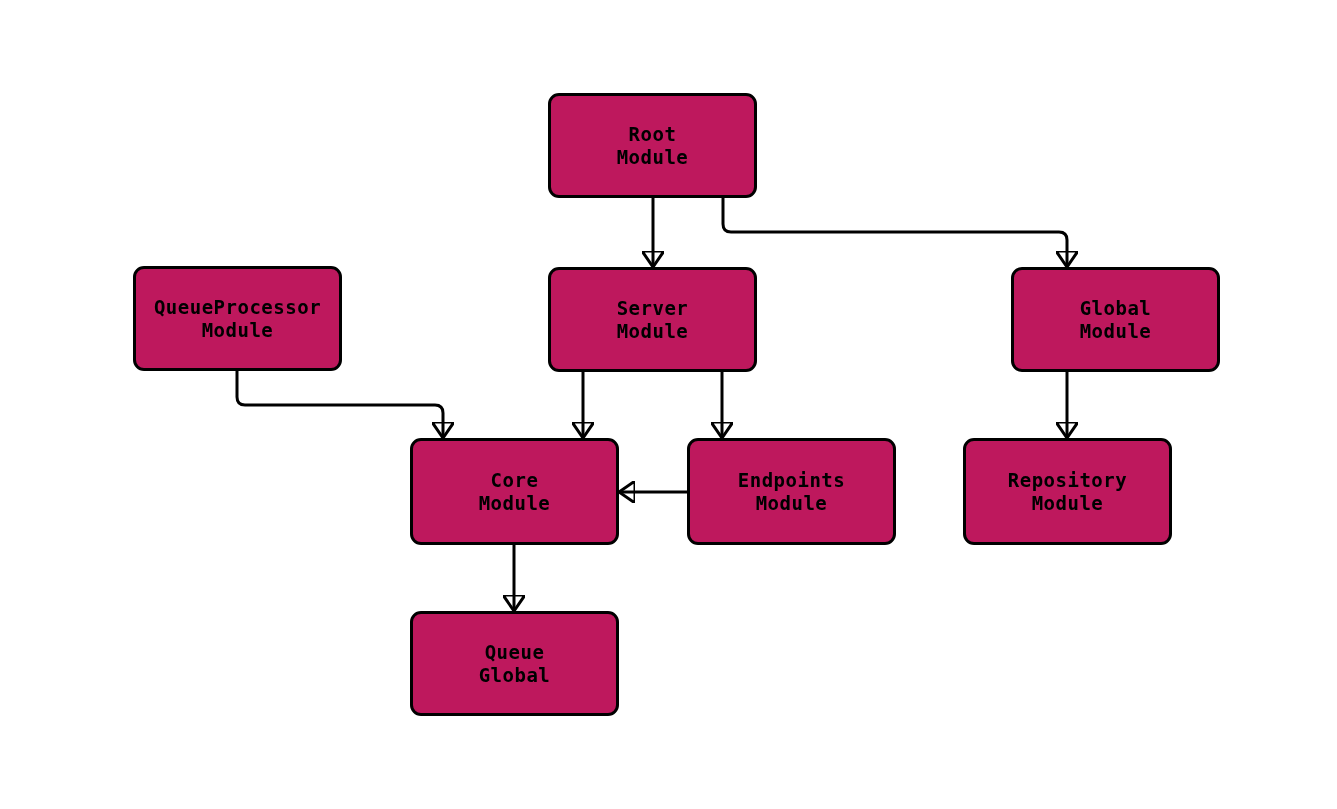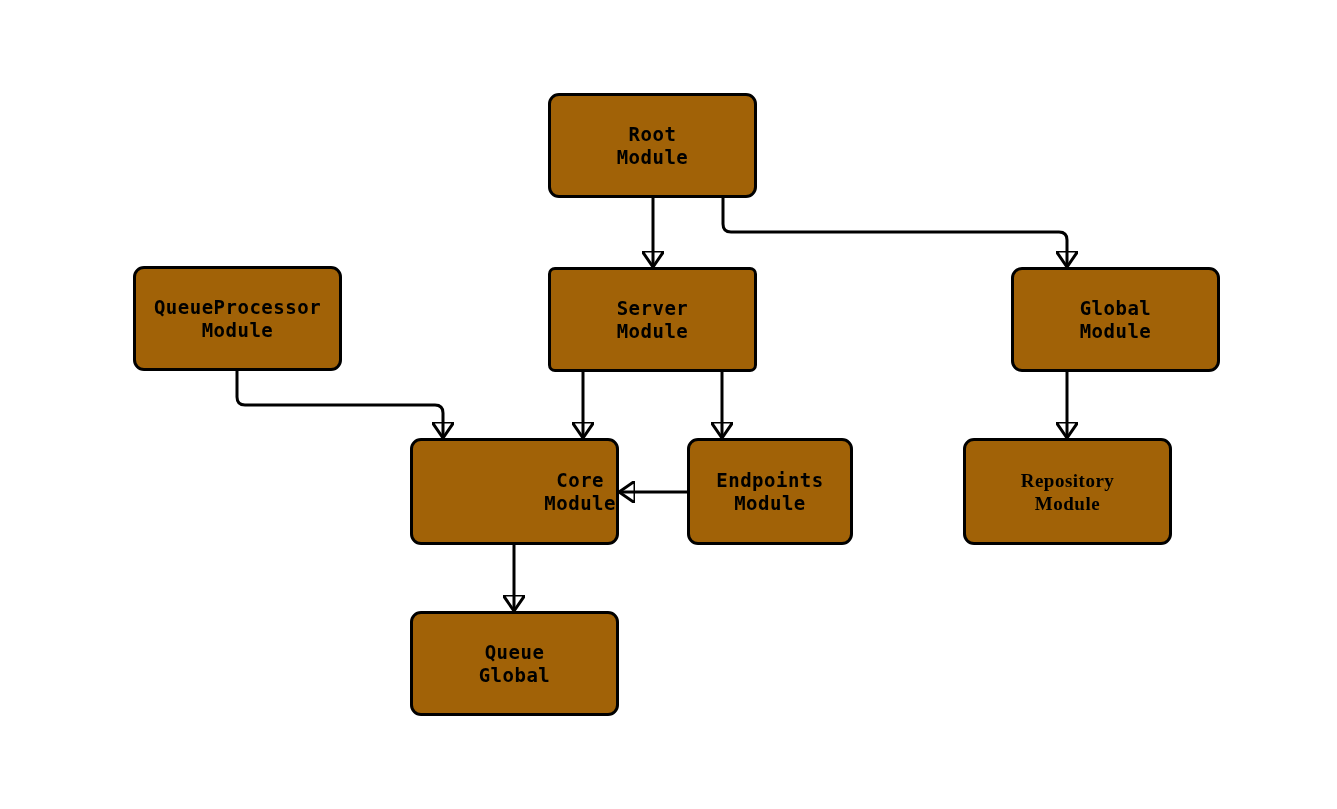--- a/index.html
+++ b/index.html
@@ -25,44 +25,44 @@
   .edges-layer path {
     fill: none;
     stroke: #000000;
     stroke-width: 3;
   }
   .node {
     position: absolute;
     width: 209px;
     height: 105px;
     box-sizing: border-box;
-    background: #a16207;
+    background: #be185d;
     border: 3px solid #000000;
     border-radius: 11px;
     display: flex;
     align-items: center;
     justify-content: center;
   }
   .node-label {
     font-size: 19px;
     line-height: 23px;
     font-weight: bold;
     color: #000000;
     text-align: center;
     white-space: pre-line;
     letter-spacing: 0.5px;
   }
   
   .node-root            { left: 548px; top: 93px;  }
   .node-queueprocessor  { left: 133px; top: 266px; }
-  .node-server          { left: 548px; top: 267px; border-radius: 7px; }
+  .node-server          { left: 548px; top: 267px; }
   .node-global          { left: 1011px; top: 267px; }
-  .node-core            { left: 410px; top: 438px; width: 209px; height: 107px; justify-content: flex-end; }
-  .node-endpoints       { left: 687px; top: 438px; width: 166px; height: 107px; }
-  .node-repository      { left: 963px; top: 438px; width: 209px; height: 107px; font-family: Liberation Serif, serif; }
+  .node-core            { left: 410px; top: 438px; width: 209px; height: 107px; }
+  .node-endpoints       { left: 687px; top: 438px; width: 209px; height: 107px; }
+  .node-repository      { left: 963px; top: 438px; width: 209px; height: 107px; }
   .node-queue           { left: 410px; top: 611px; }
 </style>
 </head>
 <body>
 
 <div class="canvas">
 
   <svg class="edges-layer" width="1337" height="809" viewBox="0 0 1337 809" xmlns="http://www.w3.org/2000/svg">
     <defs>
       <marker id="arrowhead" markerUnits="userSpaceOnUse" markerWidth="16" markerHeight="22" viewBox="0 0 16 22" refX="15" refY="11" orient="auto">

